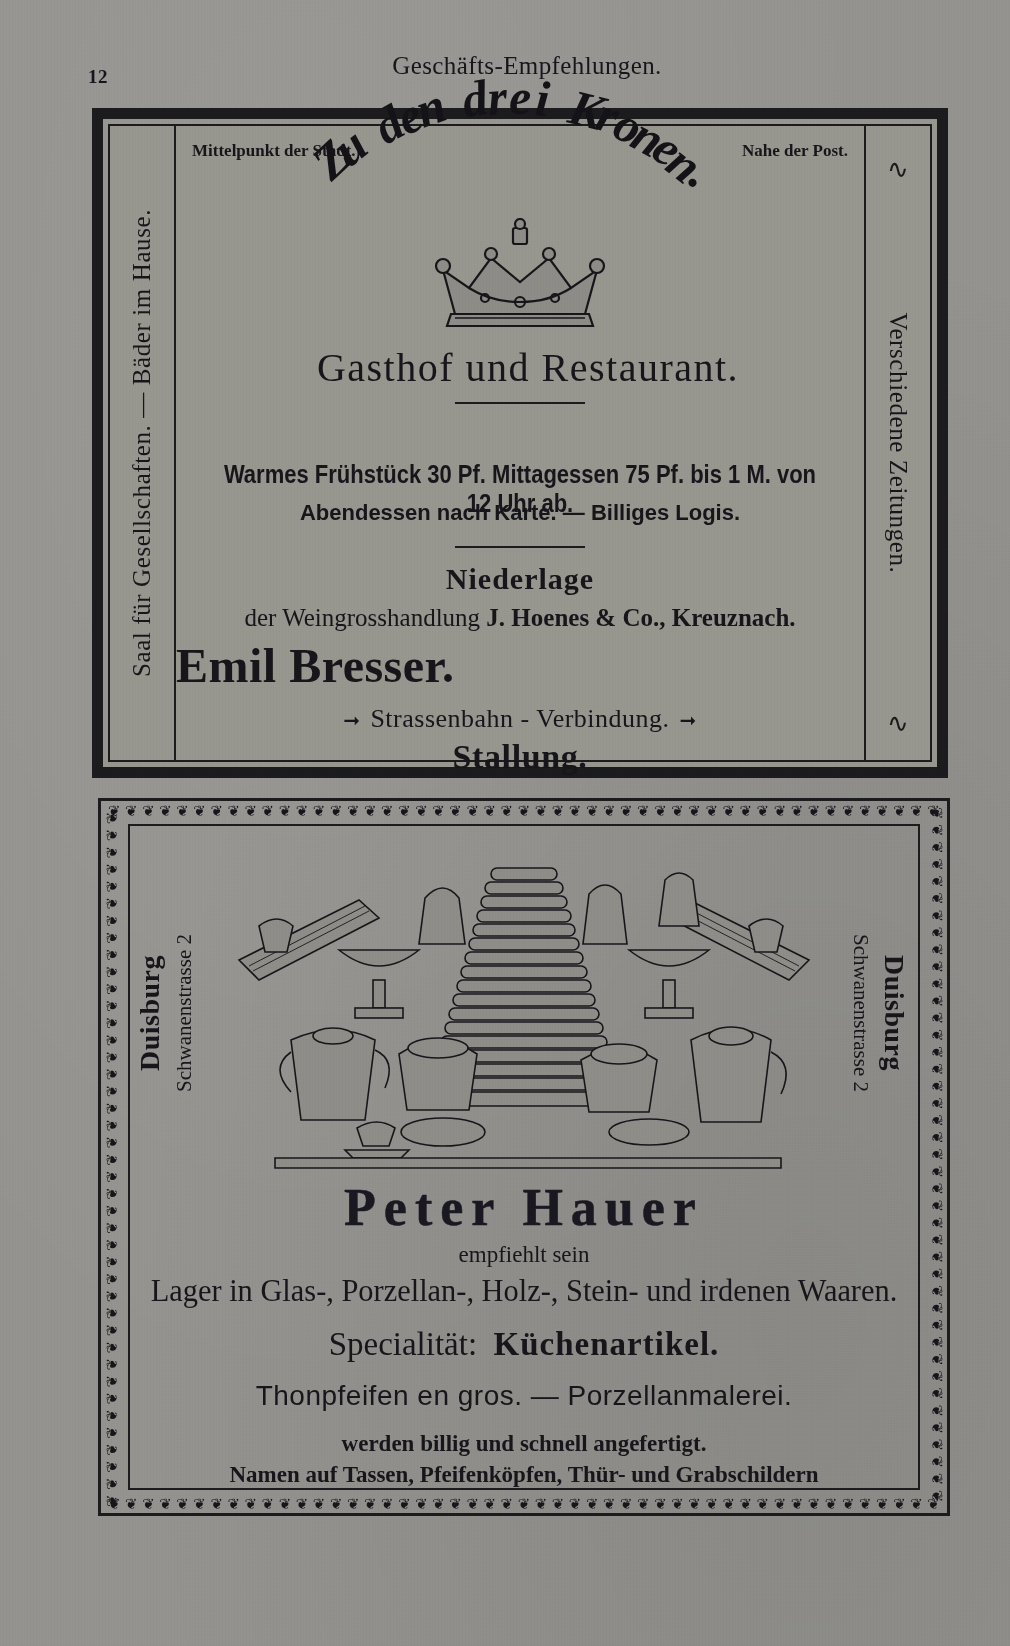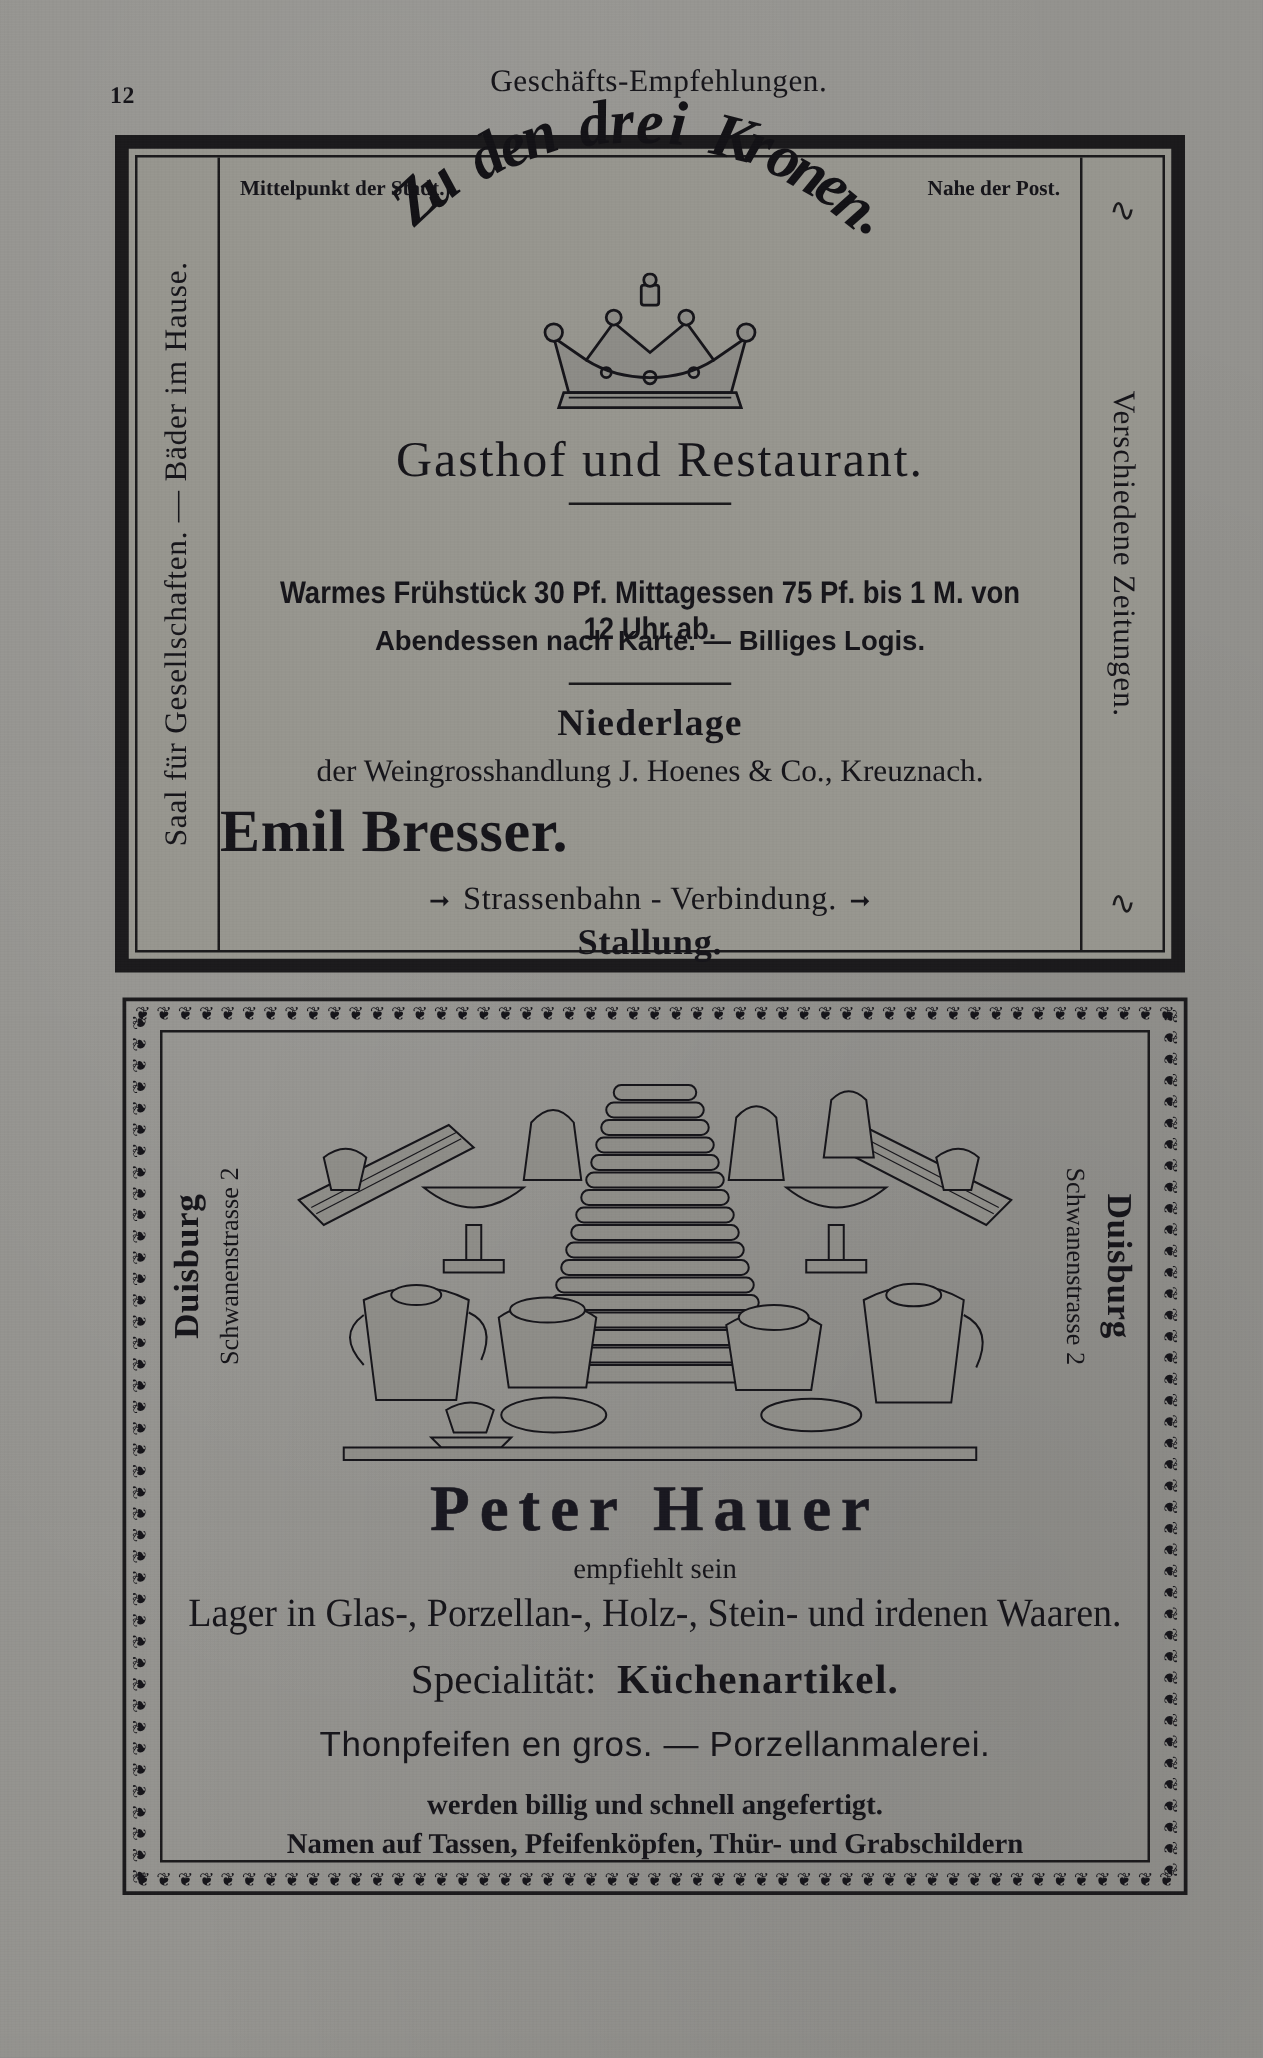--- a/index.html
+++ b/index.html
@@ -192,21 +192,21 @@
     font-size: 30px;
     letter-spacing: 1px;
   }
   .line-weingross {
     position: absolute;
     left: 0; right: 0;
     top: 478px;
     text-align: center;
     font-size: 25px;
   }
-  .line-weingross b { font-weight: normal; }
+  .line-weingross b { font-weight: bold; }
   .line-emil {
     position: absolute;
     left: 0; right: 0;
     top: 512px;
     font-weight: bold;
     font-size: 48px;
     letter-spacing: 0.5px;
   }
   .line-strassen {
     position: absolute;
@@ -220,21 +220,21 @@
     font-family: "DejaVu Sans", sans-serif;
     font-size: 20px;
     padding: 0 10px;
   }
   .line-stallung {
     position: absolute;
     left: 0; right: 0;
     top: 612px;
     text-align: center;
     font-weight: bold;
-    font-size: 29px;
+    font-size: 34px;
     letter-spacing: 0.6px;
   }
 
   
   .ad2 {
     position: absolute;
     left: 98px;
     top: 798px;
     width: 852px;
     height: 718px;

